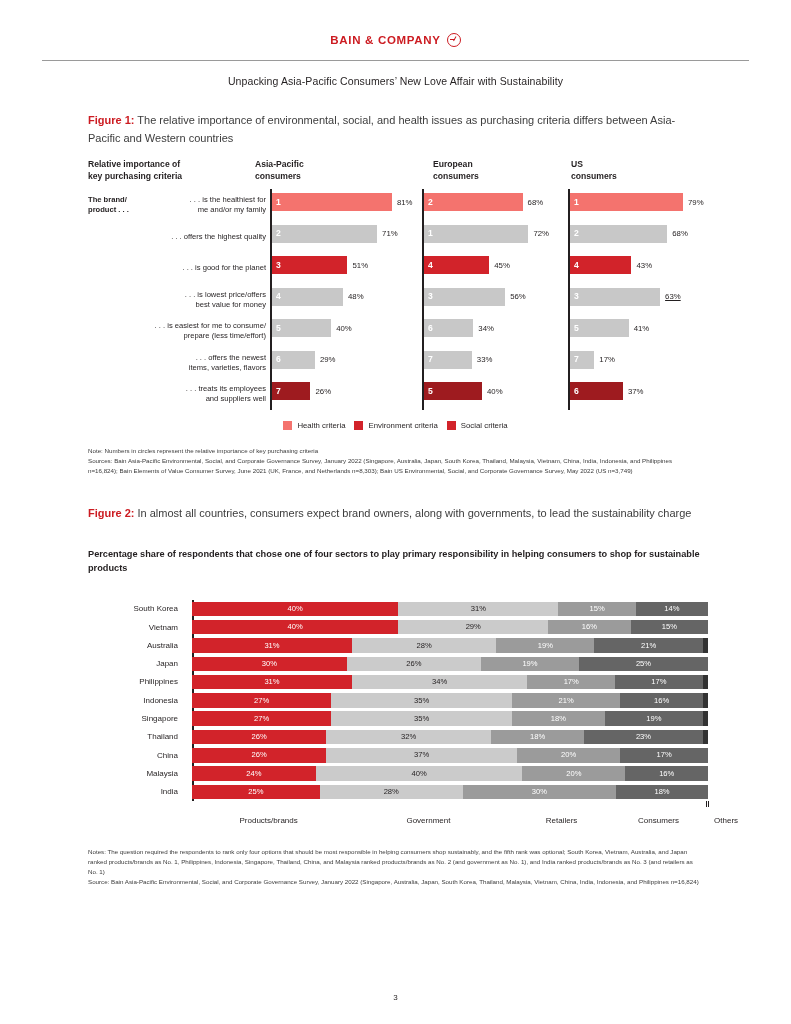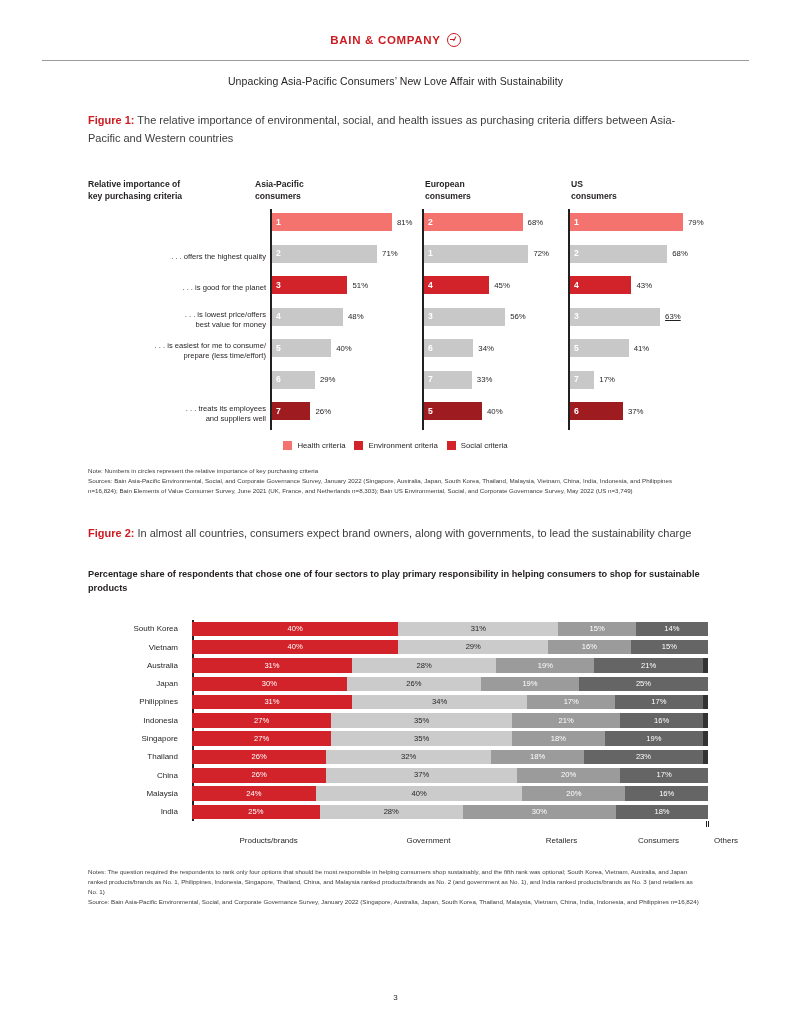--- a/index.html
+++ b/index.html
@@ -32,26 +32,26 @@
   }
   .rule { margin:12px 42px 0 42px; border-top:1px solid #9a9a9a; }
   .doc-title { text-align:center; font-size:10.5px; color:#231f20; padding-top:14px; letter-spacing:0.01em;}
 
   
   .fig-title { margin:0 85px 0 88px; font-size:11px; line-height:1.65; color:#3c3c3c; }
   .fig-title .fnum { color:#cc1b21; font-weight:bold; }
   .fig-sub { margin:26px 88px 0 88px; font-size:9.2px; font-weight:bold; line-height:1.5; color:#231f20; }
 
   
-  .f1 { position:relative; margin-top:32px; }
+  .f1 { position:relative; margin-top:12px; }
   .f1-heads { position:relative; height:30px; margin:0 0 0 88px; }
   .f1-heads div { position:absolute; font-size:8.6px; font-weight:bold; line-height:1.38; color:#231f20; }
   .h-crit { left:0; width:165px;}
   .h-ap   { left:167px; }
-  .h-eu   { left:337px; }
+  .h-eu   { left:345px; }
   .h-us   { left:483px; }
 
   .f1-body { position:relative; margin-left:88px; width:620px; }
   .f1-row { position:relative; height:31.5px; }
 
   .lbl {
     position:absolute; left:0; top:50%; transform:translateY(-50%);
     width:178px; text-align:right; font-size:7.6px; line-height:1.32; color:#231f20;
   }
   .lbl .strongpre { float:left; font-weight:bold; text-align:left; width:62px; }
@@ -150,20 +150,21 @@
         <span>consumers</span>
       </div>
       <div class="h-us">
         <span>US</span><br>
         <span>consumers</span>
       </div>
     </div>
 
     <div class="f1-body" id="f1-body">
         <div class="f1-row">
+          <div class="lbl"><span class="strongpre"><span>The brand/</span><br><span>product . . .</span></span><span>. . . is the healthiest for</span><br><span>me and/or my family</span></div>
           <div class="panel p-ap">
             <div class="axis"></div>
             <div class="bar c-health" style="width: 119.88px;">
               <span class="rank">1</span>
             </div>
             <div class="val" style="left: 121.88px;">81%</div>
           </div>
           <div class="panel p-eu">
             <div class="axis"></div>
             <div class="bar c-health" style="width: 98.6px;">
@@ -269,20 +270,21 @@
           </div>
           <div class="panel p-us">
             <div class="axis"></div>
             <div class="bar c-grey" style="width: 58.63px;">
               <span class="rank">5</span>
             </div>
             <div class="val" style="left: 60.63px;">41%</div>
           </div>
         </div>
         <div class="f1-row">
+          <div class="lbl"><span>. . . offers the newest</span><br><span>items, varieties, flavors</span></div>
           <div class="panel p-ap">
             <div class="axis"></div>
             <div class="bar c-grey" style="width: 42.92px;">
               <span class="rank">6</span>
             </div>
             <div class="val" style="left: 44.92px;">29%</div>
           </div>
           <div class="panel p-eu">
             <div class="axis"></div>
             <div class="bar c-grey" style="width: 47.85px;">

